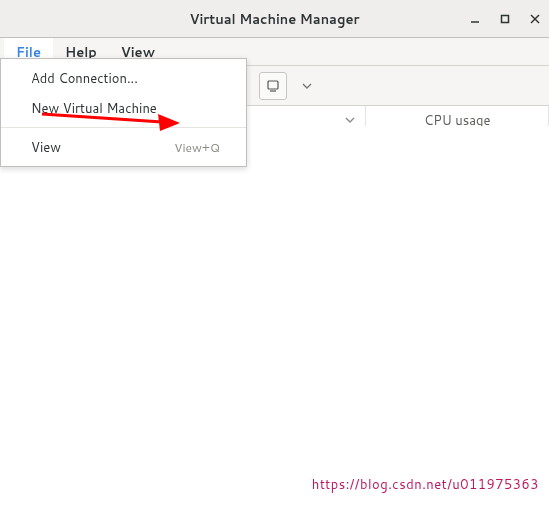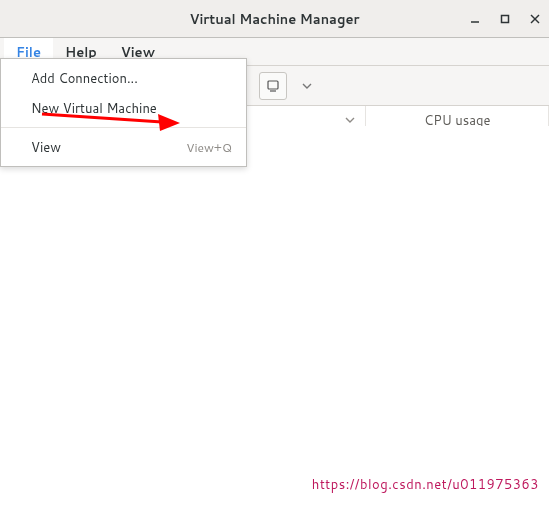--- a/index.html
+++ b/index.html
@@ -129,21 +129,21 @@
       top: 58px;
       left: 0;
       width: 247px;
       background: #fff;
       border: 1px solid #c0bfbc;
       box-shadow: 0 2px 6px rgba(0,0,0,0.15);
       padding: 4px 0;
       z-index: 10;
     }
     .dd-item {
-      padding: 6px 14px 6px 30px;
+      padding: 6px 26px 6px 30px;
       display: flex;
       justify-content: space-between;
       align-items: center;
       cursor: pointer;
       position: relative;
     }
     .dd-shortcut { color: #8e8b87; font-size: 12px; }
     .dd-sep {
       height: 1px;
       background: #e6e4e1;

